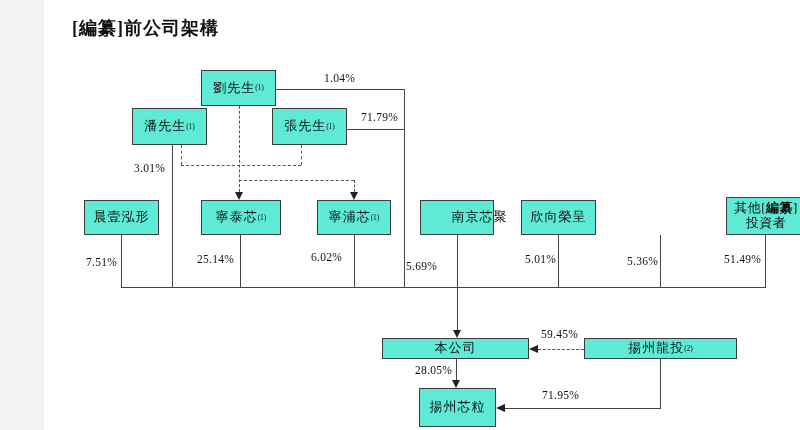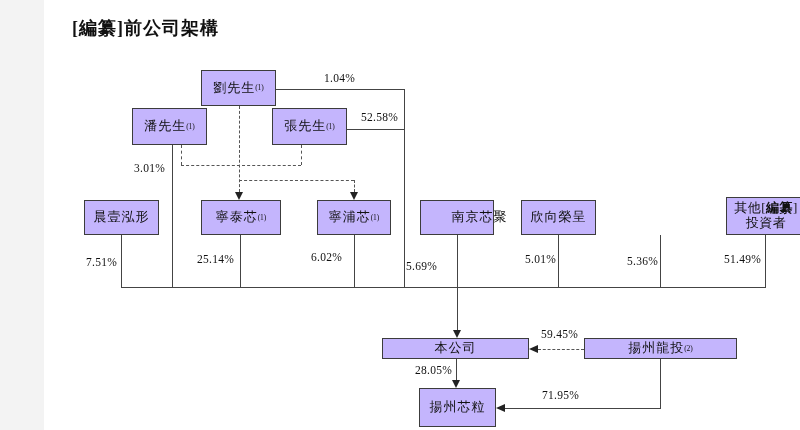--- a/index.html
+++ b/index.html
@@ -7,21 +7,21 @@
     position:relative;width:800px;height:430px;background:#ffffff;
     font-family:Liberation Serif, serif;color:#111;
     overflow:hidden;
     margin-left:44px;
   }
   .title{
     position:absolute;left:28px;top:16px;font-size:18px;font-weight:bold;
     letter-spacing:1px;white-space:nowrap;
   }
   .box{
-    position:absolute;border:1.4px solid #3c3c3c;background:#c4b5fd;
+    position:absolute;border:1.4px solid #3c3c3c;background:#5eead4;
     display:flex;align-items:center;justify-content:center;
     font-size:13px;letter-spacing:1px;text-align:center;line-height:1.15;
     box-sizing:border-box;white-space:nowrap;
   }
   .box sup{font-size:7.5px;letter-spacing:0;line-height:0;}
   .two-line{flex-direction:column;letter-spacing:0.5px;}
   .redact{font-weight:bold;}
   .ln{position:absolute;background:#444;}
   .dash-h{position:absolute;border-top:1.2px dashed #555;height:0;}
   .dash-v{position:absolute;border-left:1.2px dashed #555;width:0;}
@@ -117,21 +117,21 @@
   <div class="dash-v" style="left:137px;top:145px;height:20px;"></div>
   <div class="dash-v" style="left:257px;top:145px;height:20px;"></div>
   <div class="dash-h" style="left:137px;top:165px;width:120px;"></div>
   <div class="dash-h" style="left:195px;top:180px;width:115px;"></div>
   <div class="dash-v" style="left:310px;top:180px;height:12px;"></div>
   <div class="arr-d" style="left:306px;top:192px;"></div>
   <div class="dash-h" style="left:494px;top:349px;width:46px;"></div>
   <div class="arr-l" style="left:485px;top:345px;"></div>
 
   <div class="pct" style="left:280px;top:72px;">1.04%</div>
-  <div class="pct" style="left:317px;top:111px;">52.58%</div>
+  <div class="pct" style="left:317px;top:111px;">71.79%</div>
   <div class="pct" style="left:90px;top:162px;">3.01%</div>
   <div class="pct" style="left:42px;top:256px;">7.51%</div>
   <div class="pct" style="left:153px;top:253px;">25.14%</div>
   <div class="pct" style="left:267px;top:251px;">6.02%</div>
   <div class="pct" style="left:362px;top:260px;">5.69%</div>
   <div class="pct" style="left:481px;top:253px;">5.01%</div>
   <div class="pct" style="left:583px;top:255px;">5.36%</div>
   <div class="pct" style="left:680px;top:253px;">51.49%</div>
   <div class="pct" style="left:497px;top:328px;">59.45%</div>
   <div class="pct" style="left:371px;top:364px;">28.05%</div>

